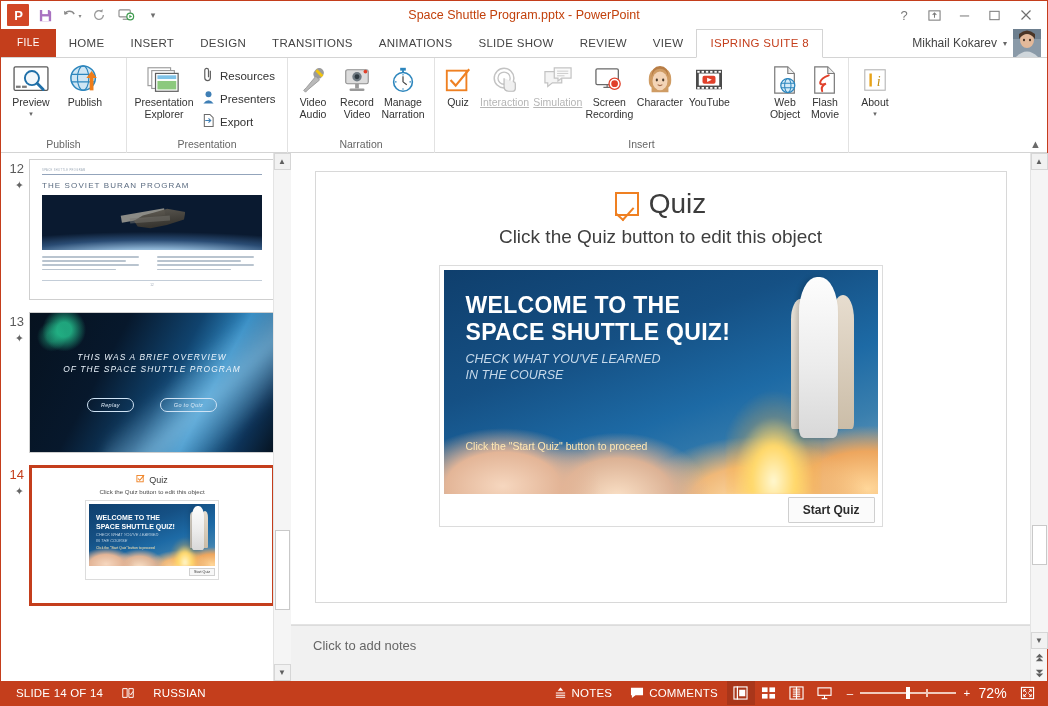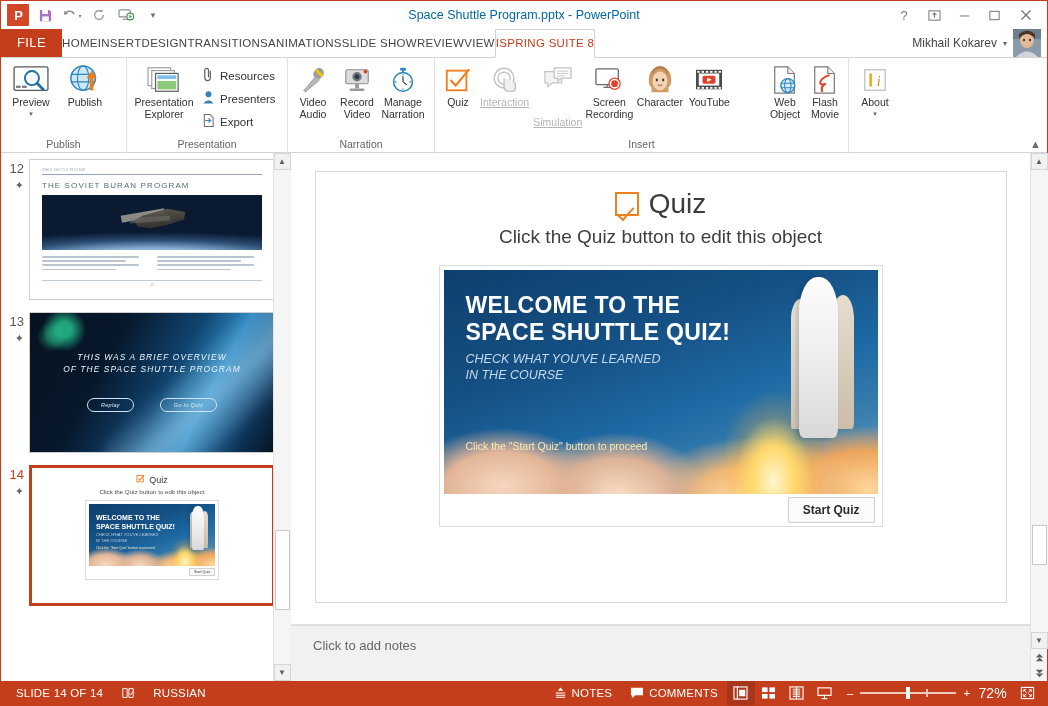--- a/index.html
+++ b/index.html
@@ -32,21 +32,21 @@
   }
   .pptlogo {
     width: 22px; height: 22px; background: #d24726;
     color: #fff; font-size: 13px; font-weight: bold;
     display: flex; align-items: center; justify-content: center;
     border-radius: 1px; letter-spacing: -1px;
   }
   .win-title {
     position: absolute; left: 0; right: 0; top: 0;
     height: 28px; line-height: 28px;
-    text-align: center; font-size: 12.5px; color: #0369a1;
+    text-align: center; font-size: 12.5px; color: #c2410c;
     pointer-events: none;
   }
   .win-ctl {
     margin-left: auto; display: flex; align-items: center;
     height: 28px; padding-right: 4px; position: relative; z-index: 3;
   }
   .win-ctl div {
     width: 30px; height: 24px; display: flex;
     align-items: center; justify-content: center;
     color: #7a7a7a; font-size: 13px;
@@ -54,26 +54,26 @@
   .win-ctl div.close { width: 34px; font-size: 15px; }
 
   
   .tabbar {
     height: 28px; flex: 0 0 28px;
     background: #fff; display: flex; align-items: flex-end;
     position: relative;
   }
   .tab-file {
     background: #c43e1c; color: #fff;
-    font-size: 13px; height: 28px; line-height: 28px;
+    font-size: 10px; height: 28px; line-height: 28px;
     padding: 0 16px; letter-spacing: .4px;
   }
   .tab {
     font-size: 11.5px; color: #444; height: 28px; line-height: 28px;
-    padding: 0 0; letter-spacing: .3px; white-space: nowrap;
+    padding: 0 13px; letter-spacing: .3px; white-space: nowrap;
   }
   .tab.active-ispring {
     color: #c43e1c;
     border: 1px solid #d4d4d4; border-bottom: 1px solid #fff;
     background: #fff; height: 29px; line-height: 27px;
     position: relative; z-index: 4; margin-bottom: -1px;
   }
   .user-area {
     margin-left: auto; display: flex; align-items: center;
     gap: 6px; padding-right: 6px; height: 28px;
@@ -592,21 +592,21 @@
         <div class="rbtn disabled" style="width:56px;">
           <span class="ico">
             <svg width="30" height="30" viewBox="0 0 32 32">
               <circle cx="15" cy="14" r="10.5" fill="none" stroke="#c3c3c3" stroke-width="1.6"></circle>
               <circle cx="15" cy="14" r="6.5" fill="none" stroke="#c3c3c3" stroke-width="1.4"></circle>
               <path d="M15 14 v9 q0 5 5 5 h4 q3 0 3-3 v-5 q0-2-2-2" fill="#f0f0f0" stroke="#bcbcbc" stroke-width="1.3"></path>
             </svg>
           </span>
           <span>Interaction</span>
         </div>
-        <div class="rbtn disabled" style="width:56px;gap:20px;">
+        <div class="rbtn disabled" style="width:56px;">
           <span class="ico">
             <svg width="30" height="28" viewBox="0 0 32 30">
               <path d="M2 6h18v12H10l-5 4v-4H2z" fill="#f4f4f4" stroke="#c3c3c3" stroke-width="1.3"></path>
               <path d="M12 2h18v11H20l-4 3v-3h-4z" fill="#fafafa" stroke="#c3c3c3" stroke-width="1.3"></path>
               <path d="M15 5.5h12M15 8h12M15 10.5h8" stroke="#c9c9c9" stroke-width="1"></path>
             </svg>
           </span>
           <span>Simulation</span>
         </div>
         <div class="rbtn" style="width:52px;">

